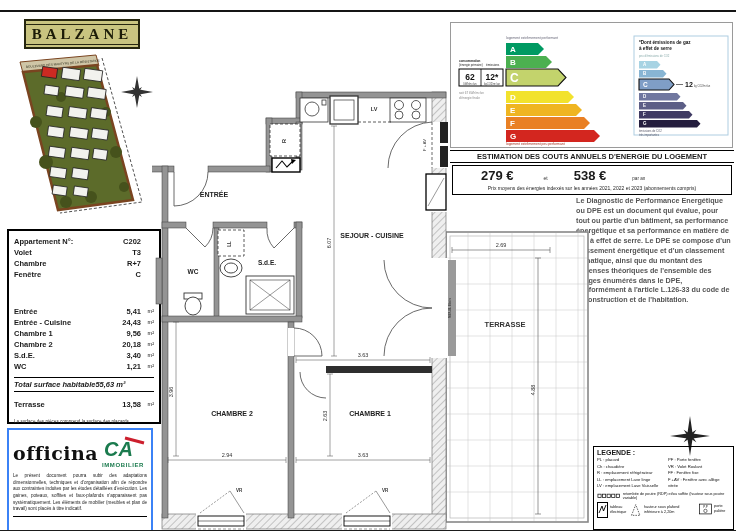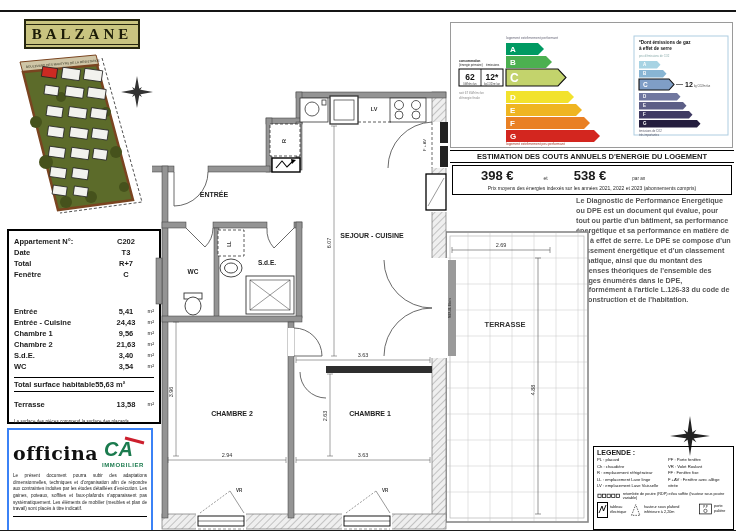--- a/index.html
+++ b/index.html
@@ -13,25 +13,25 @@
   .title-box{left:24px;top:9px;width:116px;height:30px;background:#c9c480;border:2px solid #26260f;
              display:flex;align-items:center;justify-content:center;box-sizing:border-box;}
   .title-inner{border:1px solid #26260f;padding:1px 6px;font-family:"Liberation Serif",serif;
                font-weight:bold;font-size:15px;letter-spacing:4px;color:#1c1c08;}
 
   
   .info-table{left:7px;top:219px;width:154px;height:195px;border:2px solid #000;box-sizing:border-box;
               padding:5px 5px 2px 5px;font-size:7.5px;font-weight:bold;}
   .irow{display:flex;line-height:11px;}
   .irow .lab{flex:1;}
-  .irow .val{width:30px;text-align:center;}
+  .irow .val{width:30px;text-align:right;}
   .irow .unit{width:13px;text-align:right;font-size:5.5px;font-weight:normal;}
   .spacer24{height:26px;}
   .total-row{display:flex;border-top:1.6px solid #000;border-bottom:1.6px solid #000;
-             margin-top:5px;padding:2px 0;font-size:7.5px;}
+             margin-top:5px;padding:2px 0;font-size:7.5px;font-style:italic;}
   .terr{margin-top:7px;}
   .note{margin-top:9px;font-size:4.6px;font-weight:normal;color:#333;}
 
   
   .logos-box{left:7px;top:418px;width:146px;height:126px;border:2px solid #3b82f6;box-sizing:border-box;
              padding:3px 4px 0 4px;}
   .logo-row{display:flex;justify-content:space-between;align-items:center;height:40px;}
   .officina{font-family:"DejaVu Serif",serif;font-weight:bold;font-size:19px;letter-spacing:0.5px;color:#111;}
   .disclaimer{font-size:4.6px;color:#222;line-height:1.45;text-align:justify;}
   .date-row{border-top:1px solid #000;margin-top:3px;padding-top:17px;font-size:10px;color:#222;}
@@ -113,26 +113,26 @@
     </g>
   </svg>
 
   <div class="abs info-table">
     <div class="irow">
       <span class="lab">Appartement N°:</span>
       <span class="val">C202</span>
         <span class="unit"></span>
     </div>
     <div class="irow">
-      <span class="lab">Date</span>
+      <span class="lab">Volet</span>
       <span class="val">T3</span>
         <span class="unit"></span>
     </div>
     <div class="irow">
-      <span class="lab">Total</span>
+      <span class="lab">Chambre</span>
       <span class="val">R+7</span>
         <span class="unit"></span>
     </div>
     <div class="irow">
       <span class="lab">Fenêtre</span>
       <span class="val">C</span>
         <span class="unit"></span>
     </div>
     <div class="spacer24"></div>
     <div class="irow">
@@ -145,31 +145,31 @@
       <span class="val">24,43</span>
       <span class="unit">m²</span>
     </div>
     <div class="irow">
       <span class="lab">Chambre 1</span>
       <span class="val">9,56</span>
       <span class="unit">m²</span>
     </div>
     <div class="irow">
       <span class="lab">Chambre 2</span>
-      <span class="val">21,63</span>
+      <span class="val">20,18</span>
       <span class="unit">m²</span>
     </div>
     <div class="irow">
       <span class="lab">S.d.E.</span>
       <span class="val">3,40</span>
       <span class="unit">m²</span>
     </div>
     <div class="irow">
       <span class="lab">WC</span>
-      <span class="val">3,54</span>
+      <span class="val">1,21</span>
       <span class="unit">m²</span>
     </div>
     <div class="total-row">
       <span class="lab">Total surface habitable</span>
       <span>55,63 m²</span>
     </div>
     <div class="irow terr">
       <span class="lab">Terrasse</span>
       <span class="val">13,58</span>
       <span class="unit">m²</span>
@@ -247,21 +247,21 @@
       <text x="234" y="64" font-size="7" font-weight="bold" fill="#111">12</text>
       <text x="243" y="63.5" font-size="2.6" fill="#444">kg CO2/m²/an</text>
       <text x="188" y="109" font-size="2.8" fill="#556">émissions de CO2</text>
       <text x="188" y="112.5" font-size="2.8" fill="#556">très importantes</text>
     </svg>
   </div>
 
   <div class="abs costs-header">ESTIMATION DES COUTS ANNUELS D'ENERGIE DU LOGEMENT</div>
   <div class="abs costs-box">
     <div class="costs-vals">
-      <span class="big">398 €</span>
+      <span class="big">279 €</span>
       <span class="sep">et</span>
       <span class="big">538 €</span>
       <span class="suffix">par an</span>
     </div>
     <div class="costs-foot">Prix moyens des énergies indexés sur les années 2021, 2022 et 2023 (abonnements compris)</div>
   </div>
 
   <div class="abs dpe-desc">Le Diagnostic de Performance Energétique ou DPE est un document qui évalue, pour tout ou partie d'un bâtiment, sa performance énergétique et sa performance en matière de gaz à effet de serre. Le DPE se compose d'un classement énergétique et d'un classement climatique, ainsi que du montant des dépenses théoriques de l'ensemble des usages énumérés dans le DPE, conformément à l'article L.126-33 du code de la construction et de l'habitation.</div>
 
   <svg class="abs" style="left:152px;top:78px" width="444" height="444" viewBox="152 78 444 444">

